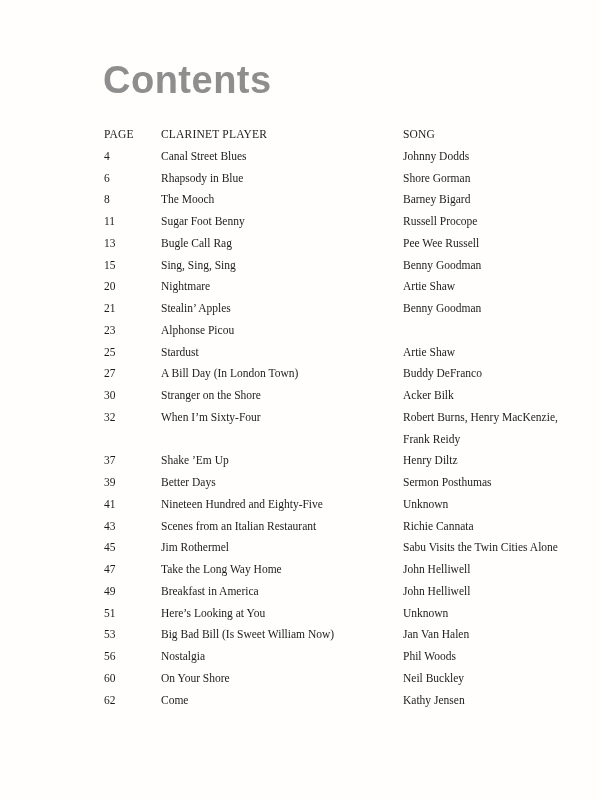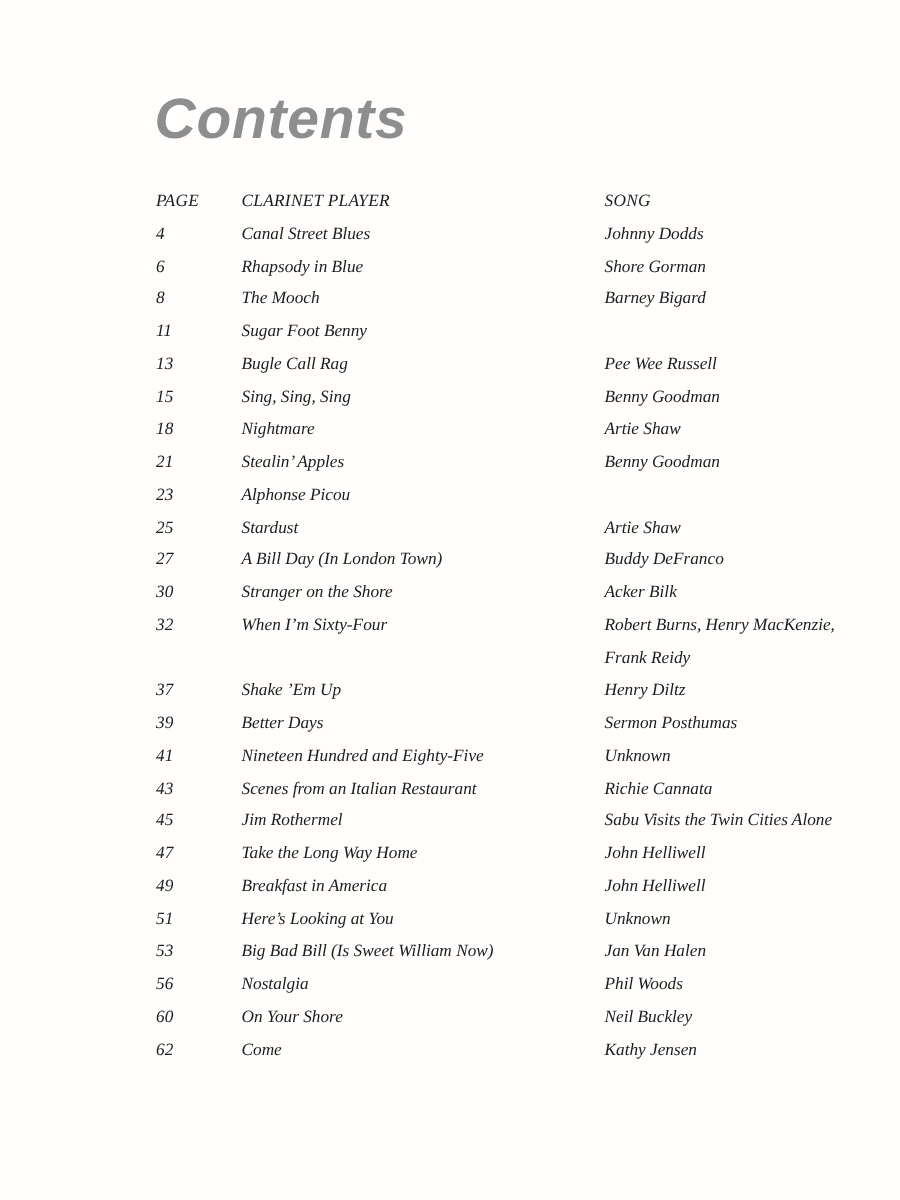--- a/index.html
+++ b/index.html
@@ -13,21 +13,20 @@
     font-family: "Liberation Serif", serif;
     color: #1c1c1c;
     -webkit-font-smoothing: antialiased;
   }
   .page {
     position: relative;
     width: 600px;
     height: 800px;
     background: #fffefd;
     overflow: hidden;
-    font-style: italic;
   }
   .title {
     font-family: "Liberation Sans", "DejaVu Sans", sans-serif;
     font-weight: 900;
     font-size: 38px;
     letter-spacing: 0.5px;
     margin: 0;
     padding: 58px 0 0 103px;
     line-height: 44px;
   }
@@ -79,36 +78,37 @@
 
   <div class="row">
     <div class="cell page-cell">8</div>
     <div class="cell song-cell">The Mooch</div>
     <div class="cell player-cell">Barney Bigard</div>
   </div>
 
   <div class="row">
     <div class="cell page-cell">11</div>
     <div class="cell song-cell">Sugar Foot Benny</div>
+    <div class="cell player-cell">Russell Procope</div>
   </div>
 
   <div class="row">
     <div class="cell page-cell">13</div>
     <div class="cell song-cell">Bugle Call Rag</div>
     <div class="cell player-cell">Pee Wee Russell</div>
   </div>
 
   <div class="row">
     <div class="cell page-cell">15</div>
     <div class="cell song-cell">Sing, Sing, Sing</div>
     <div class="cell player-cell">Benny Goodman</div>
   </div>
 
   <div class="row">
-    <div class="cell page-cell">18</div>
+    <div class="cell page-cell">20</div>
     <div class="cell song-cell">Nightmare</div>
     <div class="cell player-cell">Artie Shaw</div>
   </div>
 
   <div class="row">
     <div class="cell page-cell">21</div>
     <div class="cell song-cell">Stealin’ Apples</div>
     <div class="cell player-cell">Benny Goodman</div>
   </div>
 

